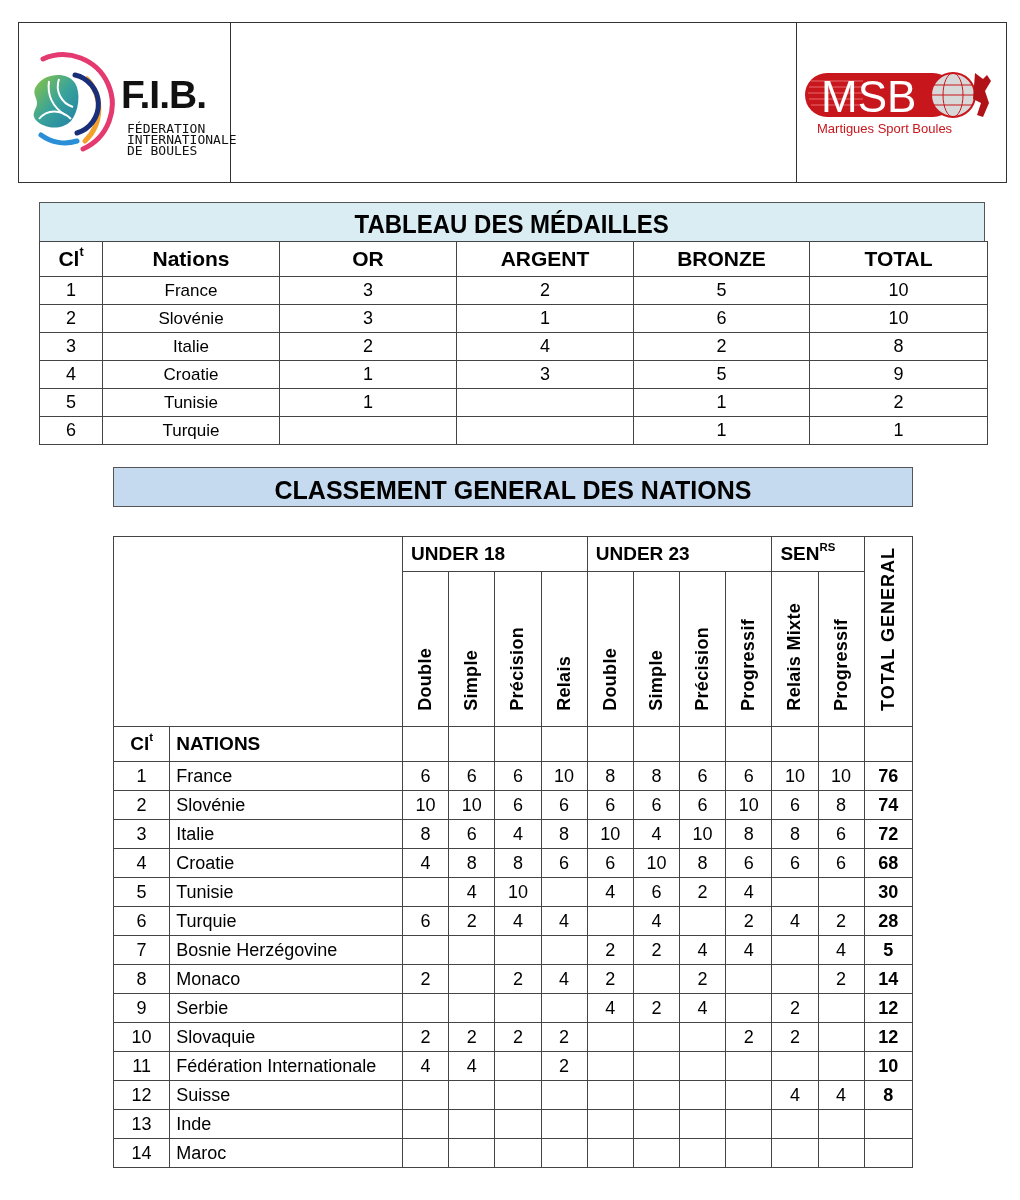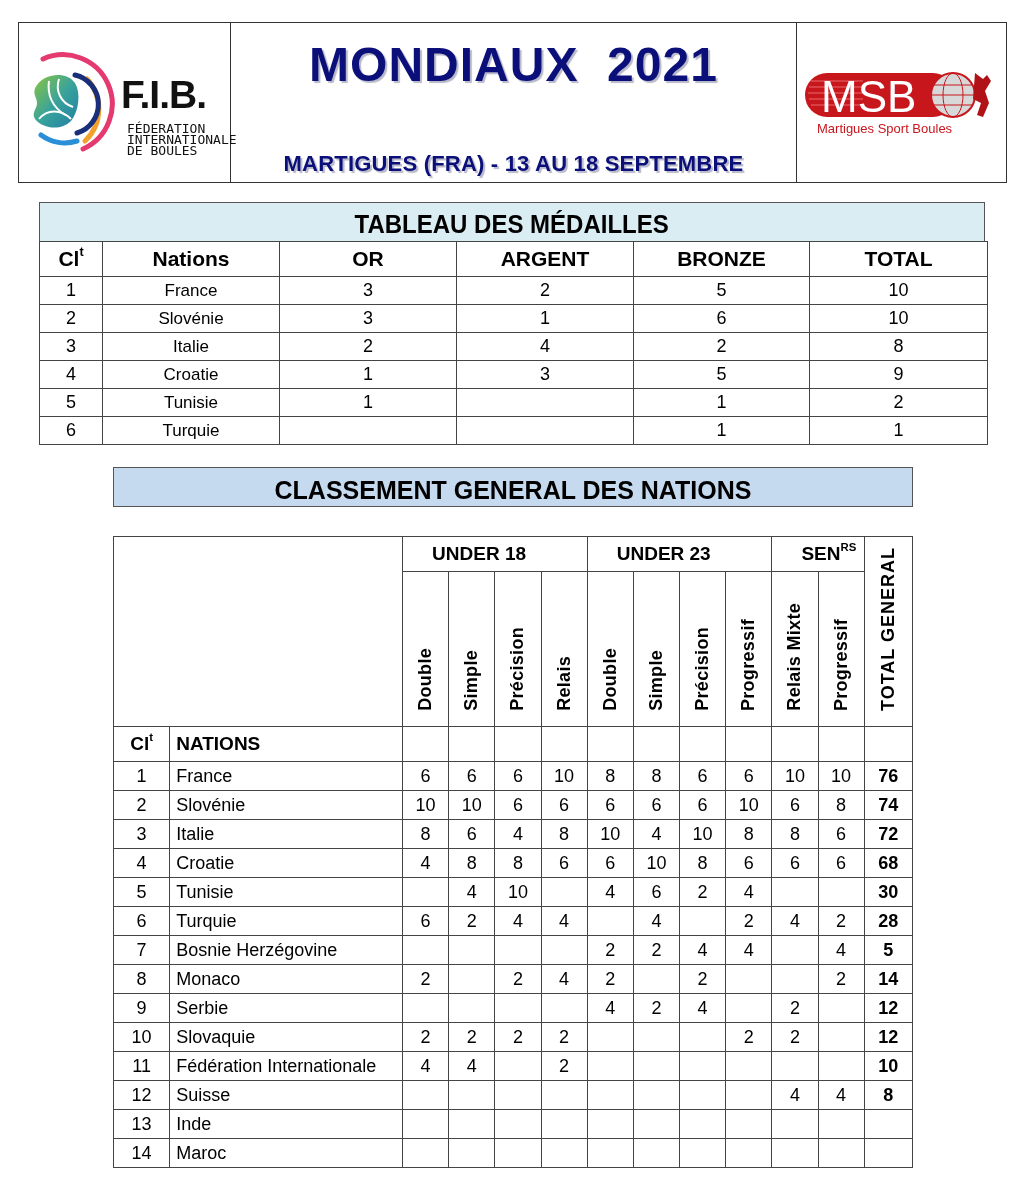--- a/index.html
+++ b/index.html
@@ -30,21 +30,21 @@
   table.medal th, table.medal td { border:1px solid #444; padding:0; text-align:center; }
   table.medal th { height:34px; font-size:21px; font-weight:bold; }
   table.medal td { height:27px; font-size:18px; line-height:27px; }
   table.medal td.nation { font-size:17px; }
   sup { font-size:60%; vertical-align:top; position:relative; top:-2px; }
 
   
   .cls-title { position:absolute; left:113px; top:467px; width:800px; height:40px; background:#c5daef; border:1px solid #555; box-sizing:border-box; text-align:center; font-size:25px; line-height:44px; font-weight:bold; }
   table.cls { position:absolute; left:113px; top:536px; width:800px; border-collapse:collapse; table-layout:fixed; }
   table.cls th, table.cls td { border:1px solid #444; padding:0; }
-  table.cls .grp { height:34px; font-size:19px; font-weight:bold; text-align:left; padding-left:29px; vertical-align:middle; }
+  table.cls .grp { height:34px; font-size:19px; font-weight:bold; text-align:left; padding-left:8px; vertical-align:middle; }
   table.cls .vert { height:154px; vertical-align:bottom; text-align:center; font-weight:bold; font-size:18px; }
   table.cls .vert div { writing-mode:vertical-rl; transform:rotate(180deg); display:inline-block; padding-bottom:0; margin-bottom:10px; white-space:nowrap; letter-spacing:0.3px; }
   table.cls .tg { vertical-align:bottom; text-align:center; font-weight:bold; font-size:18px; }
   table.cls .tg div { writing-mode:vertical-rl; transform:rotate(180deg); display:inline-block; margin-bottom:10px; white-space:nowrap; letter-spacing:1px; }
   table.cls .hdr2 { height:34px; font-size:19px; font-weight:bold; }
   table.cls td { height:28px; font-size:18px; text-align:center; line-height:28px; }
   table.cls td.rank { text-align:center; }
   table.cls td.nation { text-align:left; padding-left:6px; white-space:nowrap; }
   table.cls td.total { font-weight:bold; }
   .blank-header { border-bottom:1px solid #444; }
@@ -70,22 +70,20 @@
       <path d="M24 32 C22 46 28 58 40 66" fill="none" stroke="#ffffff" stroke-width="2"></path>
       <path d="M34 30 C30 42 36 54 48 58" fill="none" stroke="#ffffff" stroke-width="2"></path>
       <path d="M14 70 C22 60 36 60 46 70" fill="none" stroke="#ffffff" stroke-width="2"></path>
     </svg>
     <div class="fib-word">F.I.B.</div>
     <div class="fib-sub"><span>FÉDERATION</span>
 <span>INTERNATIONALE</span>
 <span>DE BOULES</span></div>
   </div>
   <div class="cell mid">
-    <div class="t1">MONDIAUX  2021</div>
-    <div class="t3">MARTIGUES (FRA) - 13 AU 18 SEPTEMBRE</div>
   </div>
   <div class="cell right">
     <svg class="msb-logo" viewBox="0 0 196 72">
       <rect x="2" y="4" width="150" height="44" rx="22" fill="#c8161d"></rect>
       <g stroke="#e96a6e" stroke-width="1">
         <line x1="8" y1="12" x2="60" y2="12"></line>
           <line x1="6" y1="18" x2="60" y2="18"></line>
         <line x1="5" y1="24" x2="60" y2="24"></line>
           <line x1="6" y1="30" x2="60" y2="30"></line>
         <line x1="8" y1="36" x2="60" y2="36"></line>

